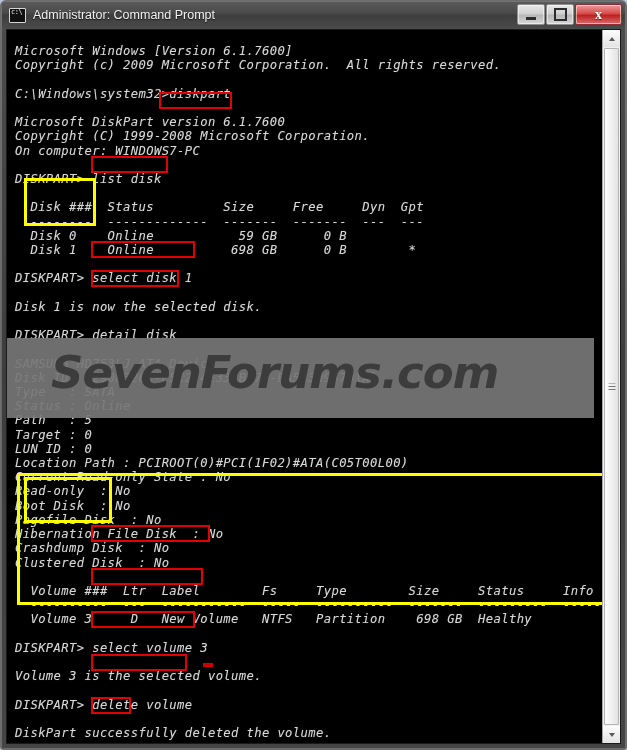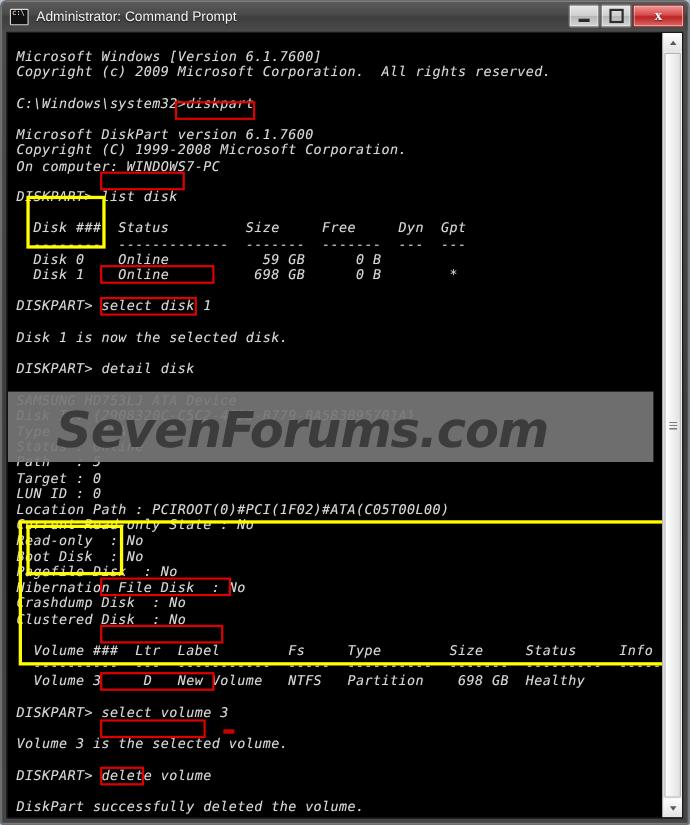--- a/index.html
+++ b/index.html
@@ -104,21 +104,21 @@
     border:1px solid #b5b5b5;border-radius:1px;
   }
   .sb-grip{
     position:absolute;left:50%;top:50%;transform:translate(-50%,-50%);
     width:7px;height:7px;
     background:repeating-linear-gradient(180deg,#7a7a7a 0 1px,transparent 1px 3px);
   }
 
   
   .watermark{
-    position:absolute;left:0;top:326px;width:587px;height:64px;
+    position:absolute;left:0;top:308px;width:587px;height:80px;
     background:rgba(118,118,118,0.93);
     overflow:hidden;
     pointer-events:none;
   }
   .watermark span{
     position:absolute;left:44px;top:8px;
     font-family:"DejaVu Sans","Liberation Sans",sans-serif;
     font-weight:bold;font-size:45px;color:#3c3c3c;
     letter-spacing:-1px;white-space:nowrap;
   }

